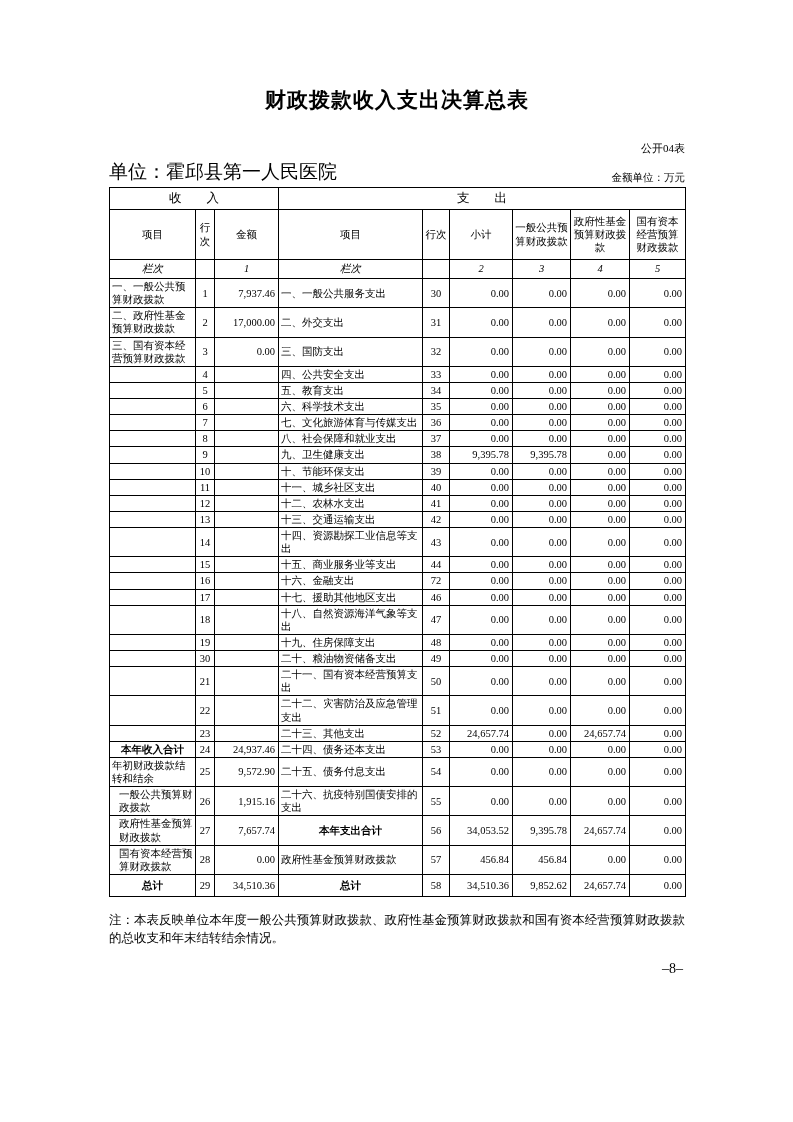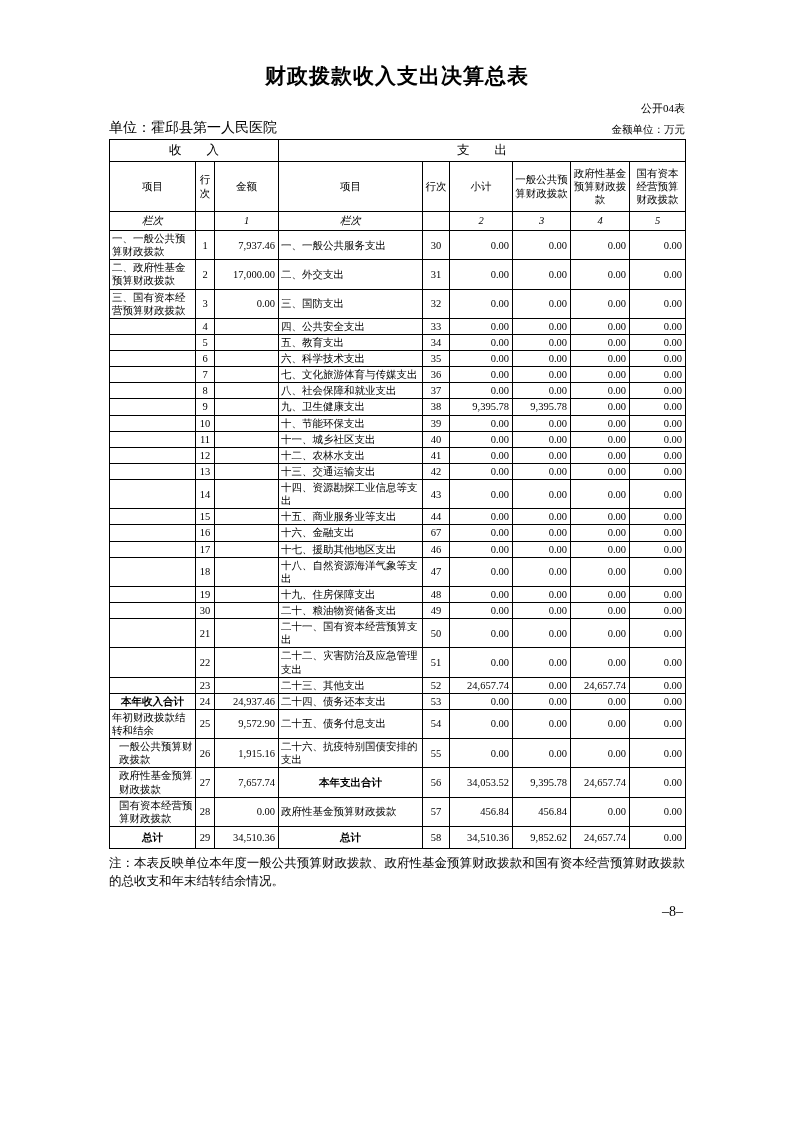--- a/index.html
+++ b/index.html
@@ -3,30 +3,30 @@
 <meta charset="utf-8">
 <style>
   * { box-sizing: border-box; }
   html, body { margin: 0; padding: 0; }
   body {
     width: 793px; height: 1122px;
     background: #ffffff; color: #000000;
     font-family: "Liberation Serif", "DejaVu Serif", serif;
     overflow: hidden;
   }
-  .sheet { width: 576px; margin-left: 109px; padding-top: 62px; }
+  .sheet { width: 576px; margin-left: 109px; padding-top: 86px; }
   .doc-title {
     text-align: center; font-size: 21px; font-weight: 700; letter-spacing: 1px;
   }
-  .form-code { text-align: right; font-size: 11px; margin-top: 11px; }
+  .form-code { text-align: right; font-size: 11px; margin-top: 27px; }
   .meta {
     display: flex; justify-content: space-between; align-items: flex-end;
     margin-top: 3px; margin-bottom: 2px;
   }
-  .unit-label { font-size: 14px; }
+  .unit-label { font-size: 19px; }
   .amount-unit { font-size: 10.5px; }
 
   table {
     border-collapse: collapse; table-layout: fixed; width: 576px;
     border: 1.5px solid #000;
   }
   th, td {
     border: 1px solid #000;
     padding: 1px 2px;
     font-size: 10.5px; font-weight: 400;
@@ -45,21 +45,21 @@
   td.bold { font-weight: 700; }
   td.center { text-align: center; }
   td.indent { padding-left: 9px; }
 
   tbody tr { height: 16px; }
   tbody tr:nth-child(-n+3) { height: 28px; }
   tbody tr:nth-child(n+24) { height: 16px; }
   tbody tr:nth-child(29) { height: 22px; }
 
   .note {
-    font-size: 12.5px; line-height: 1.45; margin-top: 5px;
+    font-size: 12.5px; line-height: 1.45; margin-top: 14px;
     text-align: justify;
   }
   .page-number { text-align: right; font-size: 14px; margin-top: 14px; padding-right: 2px; }
 </style>
 </head>
 <body>
 
 <div class="sheet">
 
   <div class="doc-title">财政拨款收入支出决算总表</div>
@@ -275,21 +275,21 @@
           <td class="c-num">0.00</td>
           <td class="c-num">0.00</td>
           <td class="c-num">0.00</td>
           <td class="c-num">0.00</td>
         </tr>
         <tr>
           <td class="c-item"></td>
           <td class="c-rn">16</td>
           <td class="c-num"></td>
           <td class="c-item">十六、金融支出</td>
-          <td class="c-rn">67</td>
+          <td class="c-rn">72</td>
           <td class="c-num">0.00</td>
           <td class="c-num">0.00</td>
           <td class="c-num">0.00</td>
           <td class="c-num">0.00</td>
         </tr>
         <tr>
           <td class="c-item"></td>
           <td class="c-rn">17</td>
           <td class="c-num"></td>
           <td class="c-item">十七、援助其他地区支出</td>

